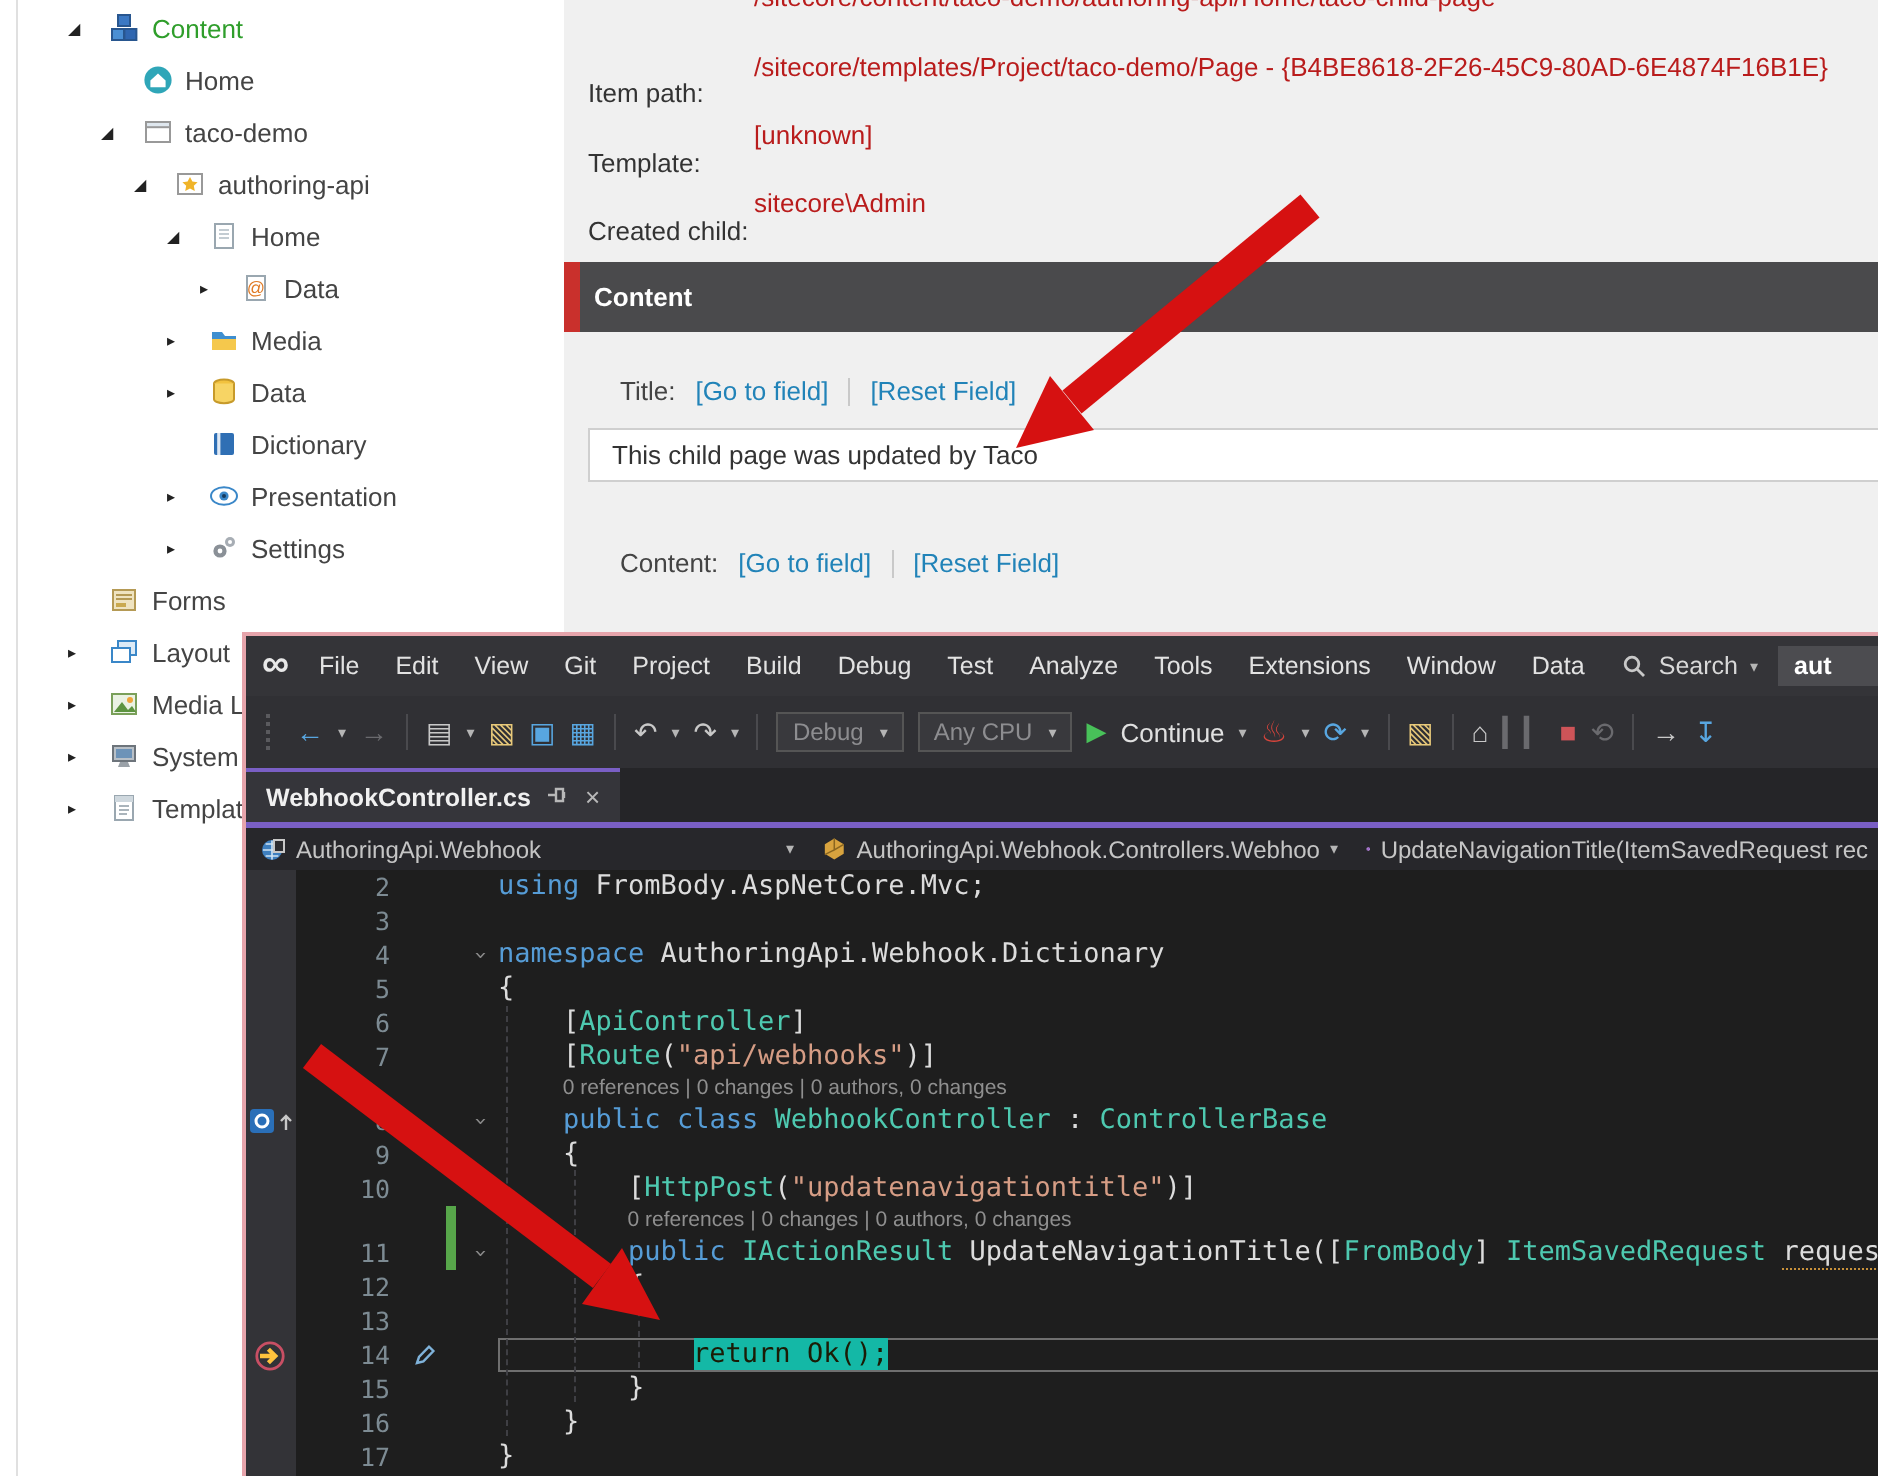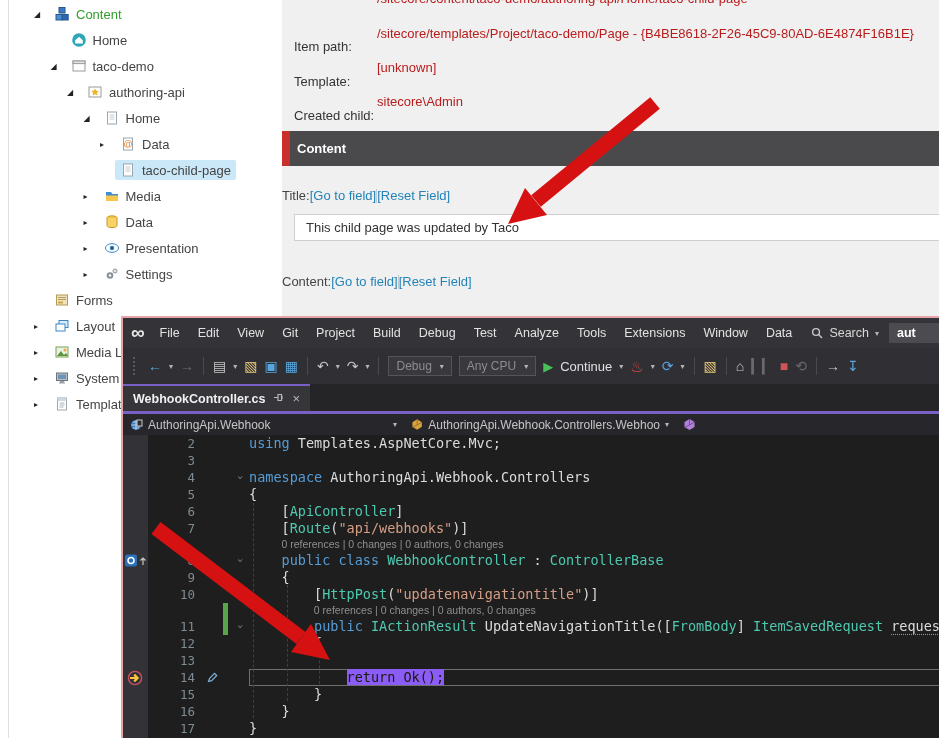--- a/index.html
+++ b/index.html
@@ -18,21 +18,21 @@
 
   
   #detail-panel{position:absolute;left:282px;top:0;right:0;height:738px;background:#f0f0f0;}
   .drow{position:absolute;left:0;right:0;height:22px;font-size:13px;}
   .dlabel{position:absolute;left:12px;font-weight:400;color:#333;margin-top:48px;}
   .dvalue{position:absolute;left:95px;color:#b91c1c;white-space:nowrap;}
   #content-header{position:absolute;left:0;right:0;top:131px;height:35px;background:#4a4a4c;}
   #content-header .accent{position:absolute;left:0;top:0;bottom:0;width:8px;}
   #content-header .htext{position:absolute;left:15px;top:0;line-height:35px;color:#fff;
                          font-size:13px;font-weight:700;}
-  .field-row{position:absolute;left:0;display:flex;align-items:center;font-size:13px;justify-content:center;}
+  .field-row{position:absolute;left:28px;display:flex;align-items:center;gap:10px;font-size:13px;justify-content:center;}
   .field-label{color:#444;}
   .field-link{cursor:pointer;}
   .vsep{width:1px;height:14px;background:#c9c9c9;}
   #title-input{position:absolute;left:12px;right:-2px;top:214px;height:27px;border:1px solid #cfcfcf;
                background:#fff;font-family:"Liberation Sans",sans-serif;font-size:13px;color:#333;
                padding:0 0 0 11px;box-sizing:border-box;outline:none;}
   #actions-row{position:absolute;left:12px;top:301px;display:flex;align-items:center;gap:11px;font-size:13px;}
 
   
   #vs{position:absolute;left:121px;top:316px;width:822px;height:428px;border:2px solid #e6a4ab;
@@ -83,21 +83,21 @@
   .fold{width:18px;flex:none;color:#8a8a8a;font-size:11px;text-align:center;}
   .fold span{display:inline-block;transform:rotate(90deg);}
   .c{flex:1;white-space:pre;color:#dcdcdc;}
   .c.curbox{box-shadow:inset 0 0 0 1px #6f6f6f;}
   .lens{font-size:10.5px;color:#8f8f8f;font-family:"Liberation Sans",sans-serif;}
   .tok-kw{color:#569cd6;}
   .tok-ty{color:#4ec9b0;}
   .tok-st{color:#d69d85;}
   .tok-pl{color:#dcdcdc;}
   .tok-pr{color:#dcdcdc;border-bottom:1px dotted #c8913a;}
-  .tok-cur{background:#8b5cf6;color:#1b1b05;}
+  .tok-cur{background:#14b8a6;color:#1b1b05;}
   .iguide{position:absolute;width:0;border-left:1px dashed #3f3f44;}
   .pen{position:absolute;left:2px;top:2px;}
   .refglyph{position:absolute;left:2px;top:2px;}
   .curglyph{position:absolute;left:4px;top:1px;}
 
   
   #arrows{position:absolute;left:0;top:0;z-index:50;pointer-events:none;}
 </style>
 </head>
 <body>
@@ -159,48 +159,48 @@
       <div class="trow" style="padding-left: 91px;">
         <span class="tri">▸</span>
         <span class="tbody">
           <svg width="16" height="16" viewBox="0 0 16 16">
             <rect x="3.5" y="2" width="9" height="12" fill="#fff" stroke="#9aa7b0"></rect>
             <text x="8" y="11" font-size="9" fill="#e07c28" text-anchor="middle">@</text>
           </svg>
           <span class="tlabel">Data</span>
         </span>
       </div>
-      <div class="trow sel" style="padding-left: 91px;">
-        <span class="tri"></span>
-        <span class="tbody">
-          <svg width="16" height="16" viewBox="0 0 16 16">
-            <rect x="3.5" y="2" width="9" height="12" fill="#fff" stroke="#9aa7b0"></rect>
-            <path d="M5.5 5h5M5.5 7h5M5.5 9h5" stroke="#c3ccd2"></path>
-          </svg>
-          <span class="tlabel">taco-child-page</span>
-        </span>
-      </div>
       <div class="trow" style="padding-left: 74.5px;">
         <span class="tri">▸</span>
         <span class="tbody">
           <svg width="16" height="16" viewBox="0 0 16 16">
             <path d="M2 4h5l1.5 2H14v7H2z" fill="#3f8fd0"></path>
             <path d="M2 7.5h12V13H2z" fill="#f5c84c"></path>
           </svg>
           <span class="tlabel">Media</span>
         </span>
       </div>
       <div class="trow" style="padding-left: 74.5px;">
         <span class="tri">▸</span>
         <span class="tbody">
           <svg width="16" height="16" viewBox="0 0 16 16">
             <ellipse cx="8" cy="3.8" rx="5" ry="2" fill="#f2c23e" stroke="#c79a2a"></ellipse>
             <path d="M3 3.8v7.8c0 1.1 2.2 2 5 2s5-.9 5-2V3.8" fill="#f7d464" stroke="#c79a2a"></path>
           </svg>
           <span class="tlabel">Data</span>
+        </span>
+      </div>
+      <div class="trow" style="padding-left: 74.5px;">
+        <span class="tri"></span>
+        <span class="tbody">
+          <svg width="16" height="16" viewBox="0 0 16 16">
+            <rect x="3" y="2.5" width="10" height="11" rx="1" fill="#2f6fb4"></rect>
+            <rect x="4.6" y="2.5" width="1.6" height="11" fill="#fff" opacity=".85"></rect>
+          </svg>
+          <span class="tlabel">Dictionary</span>
         </span>
       </div>
       <div class="trow" style="padding-left: 74.5px;">
         <span class="tri">▸</span>
         <span class="tbody">
           <svg width="16" height="16" viewBox="0 0 16 16">
             <ellipse cx="8" cy="8" rx="6.5" ry="4.4" fill="#fff" stroke="#3a87c8"></ellipse>
             <circle cx="8" cy="8" r="2.3" fill="#3a87c8"></circle>
             <circle cx="8" cy="8" r="1" fill="#163a5e"></circle>
           </svg>
@@ -426,46 +426,47 @@
             <path d="M6.5 1v6l5-3M6.5 7l-5 2.5" stroke="#8a6620" stroke-width=".8" fill="none"></path>
         </svg>
         <span>AuthoringApi.Webhook.Controllers.Webhoo</span>
         <span class="caret">▾</span>
       </div>
       <div class="bc-seg" style="flex:1;">
         <svg width="13" height="13" viewBox="0 0 13 13">
           <path d="M6.5 1l5 3v5l-5 3-5-3V4z" fill="#b180d7"></path>
             <path d="M6.5 1v6l5-3M6.5 7l-5 2.5" stroke="#6a3f96" stroke-width=".8" fill="none"></path>
         </svg>
+        <span>UpdateNavigationTitle(ItemSavedRequest rec</span>
       </div>
     </div>
 
     <div id="vs-code">
       <div id="glyph-strip"></div>
       <div id="code-rows">
           <div class="crow">
             <span class="g"></span>
             <span class="n">2</span>
             <span class="m"></span>
             <span class="fold"></span>
-            <span class="c"><span class="tok-kw">using</span><span class="tok-pl"> Templates.AspNetCore.Mvc;</span></span>
+            <span class="c"><span class="tok-kw">using</span><span class="tok-pl"> FromBody.AspNetCore.Mvc;</span></span>
           </div>
           <div class="crow">
             <span class="g"></span>
             <span class="n">3</span>
             <span class="m"></span>
             <span class="fold"></span>
             <span class="c"></span>
           </div>
           <div class="crow">
             <span class="g"></span>
             <span class="n">4</span>
             <span class="m"></span>
             <span class="fold"><span>›</span></span>
-            <span class="c"><span class="tok-kw">namespace</span><span class="tok-pl"> AuthoringApi.Webhook.Controllers</span></span>
+            <span class="c"><span class="tok-kw">namespace</span><span class="tok-pl"> AuthoringApi.Webhook.Dictionary</span></span>
           </div>
           <div class="crow">
             <span class="g"></span>
             <span class="n">5</span>
             <span class="m"></span>
             <span class="fold"></span>
             <span class="c"><span class="tok-pl">{</span></span>
           </div>
           <div class="crow">
             <span class="g"></span>

